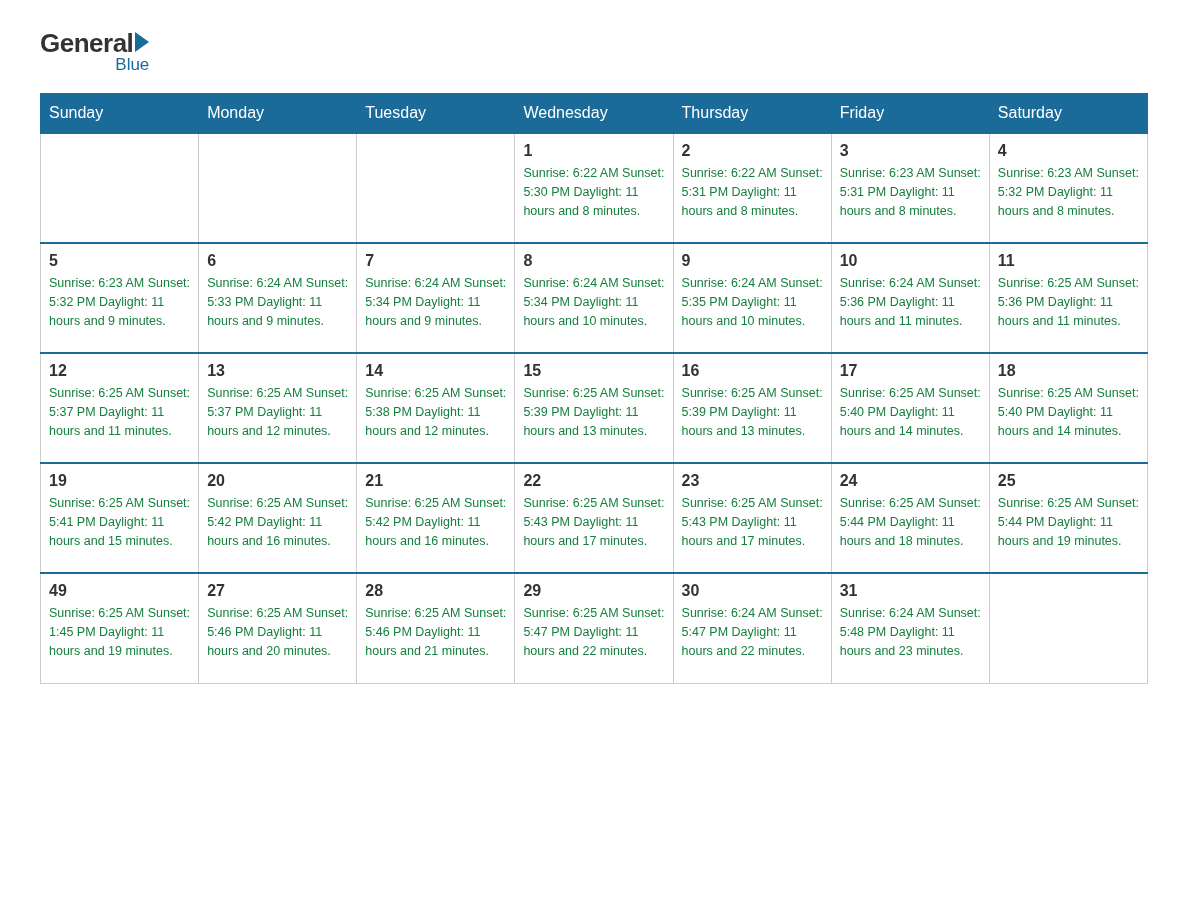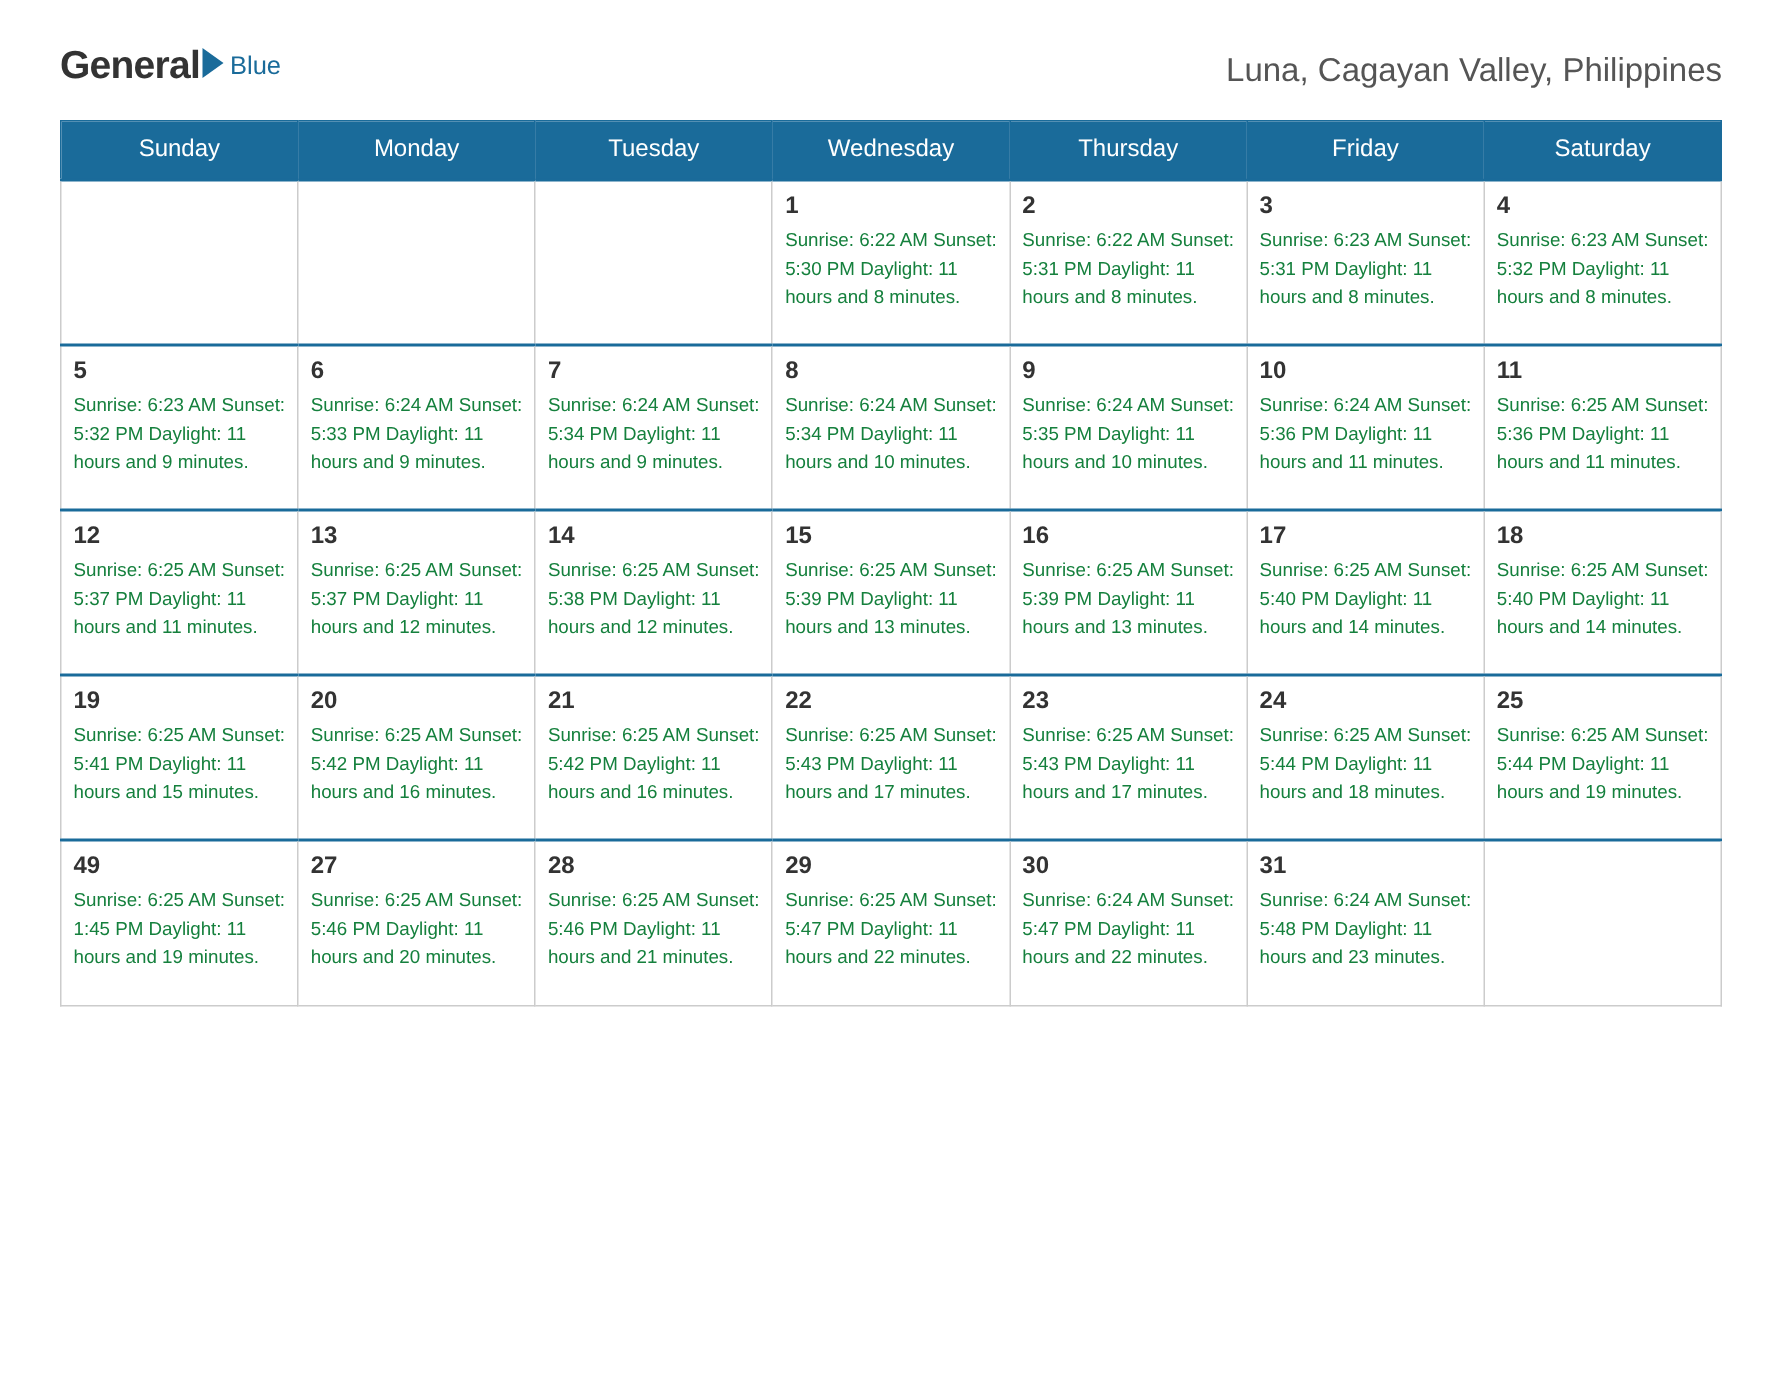--- a/index.html
+++ b/index.html
@@ -44,22 +44,22 @@
 
     .logo-blue {
       font-size: 17px;
       font-weight: normal;
       color: #1a6b9a;
       margin-left: 4px;
     }
 
     .logo-wrapper {
       display: flex;
-      flex-direction: row;
-      align-items: center;
+      flex-direction: column;
+      align-items: flex-end;
       line-height: 1;
     }
 
     .logo-row1 {
       display: flex;
       align-items: center;
     }
 
     .title-section {
       text-align: right;
@@ -83,21 +83,21 @@
       border-collapse: collapse;
       table-layout: fixed;
     }
 
     .calendar th {
       background-color: #1a6b9a;
       color: #fff;
       padding: 10px 8px;
       font-size: 16px;
       font-weight: normal;
-      text-align: center;
+      text-align: left;
       border: 1px solid #1a6b9a;
     }
 
     .calendar td {
       vertical-align: top;
       padding: 8px 8px;
       border: 1px solid #ccc;
       border-top: 2px solid #1a6b9a;
       font-size: 13px;
       color: #333;
@@ -130,21 +130,20 @@
   <div class="logo">
     <div class="logo-wrapper">
       <div class="logo-row1">
         <span class="logo-text-general">General</span>
         <div class="logo-triangle"></div>
       </div>
       <span class="logo-blue">Blue</span>
     </div>
   </div>
   <div class="title-section">
-    <div class="location-title">Luna, Cagayan Valley, Philippines</div>
   </div>
 </div>
 
 <table class="calendar">
   <thead>
     <tr>
     <th>Sunday</th>
         <th>Monday</th>
         <th>Tuesday</th>
         <th>Wednesday</th>

